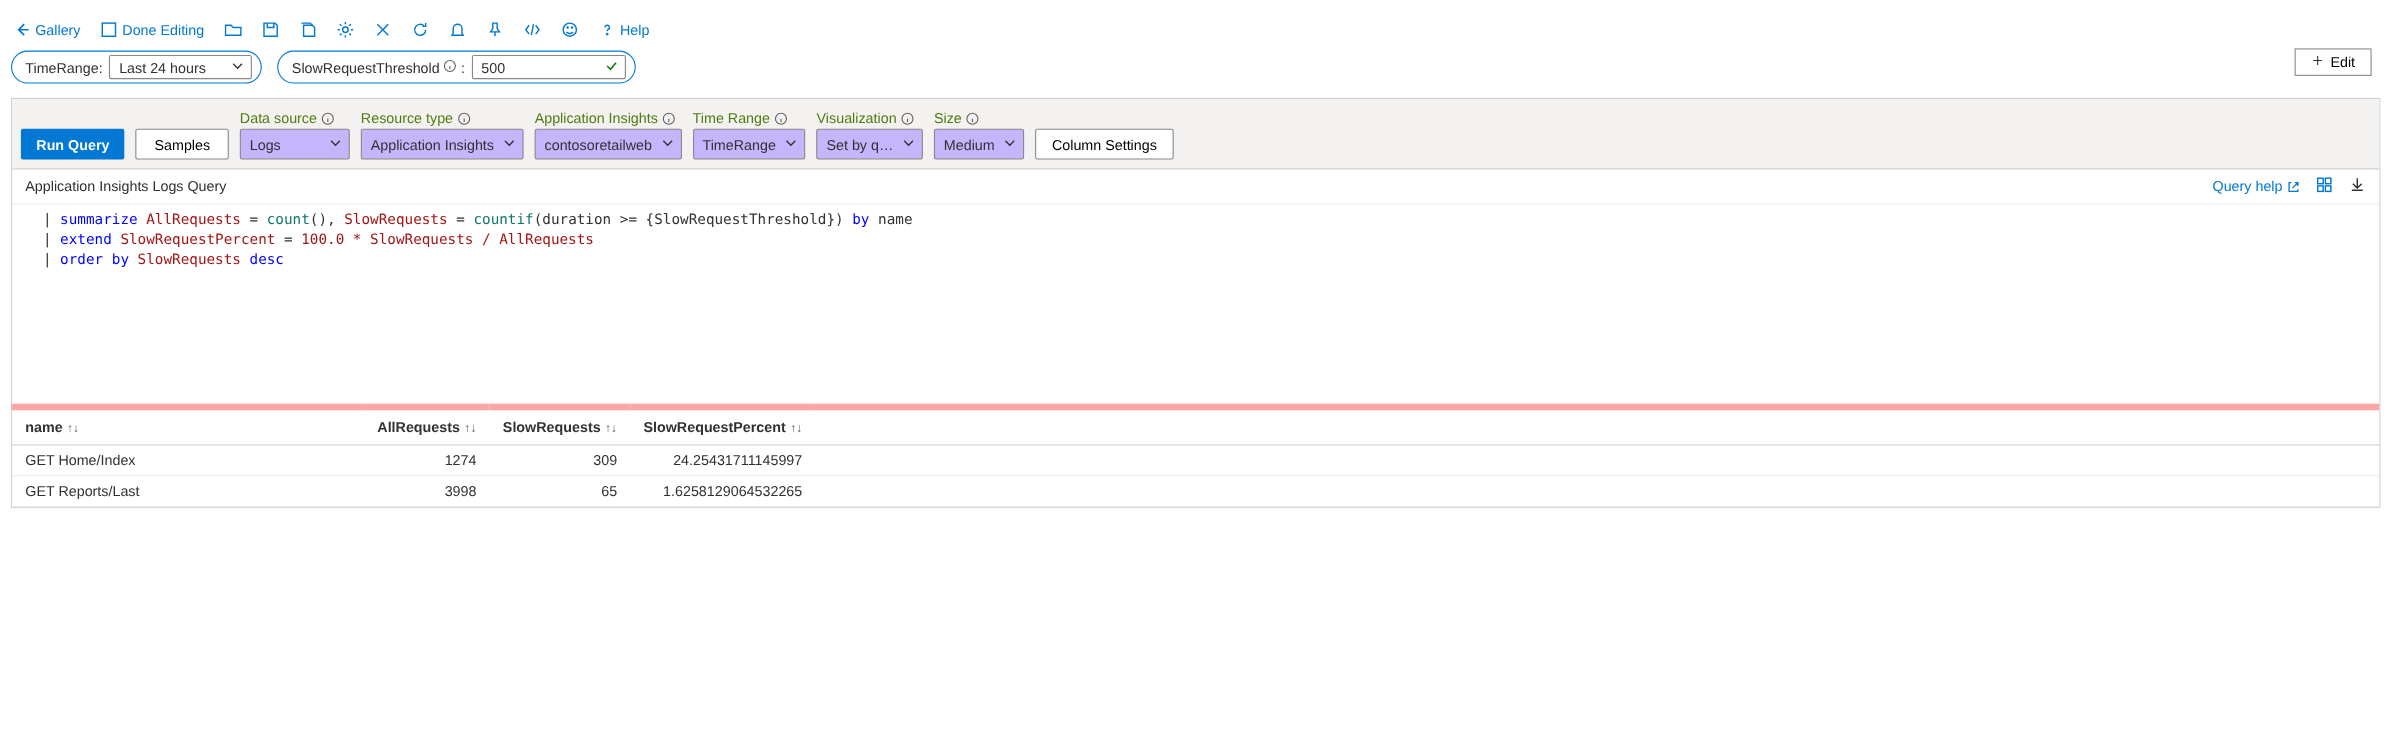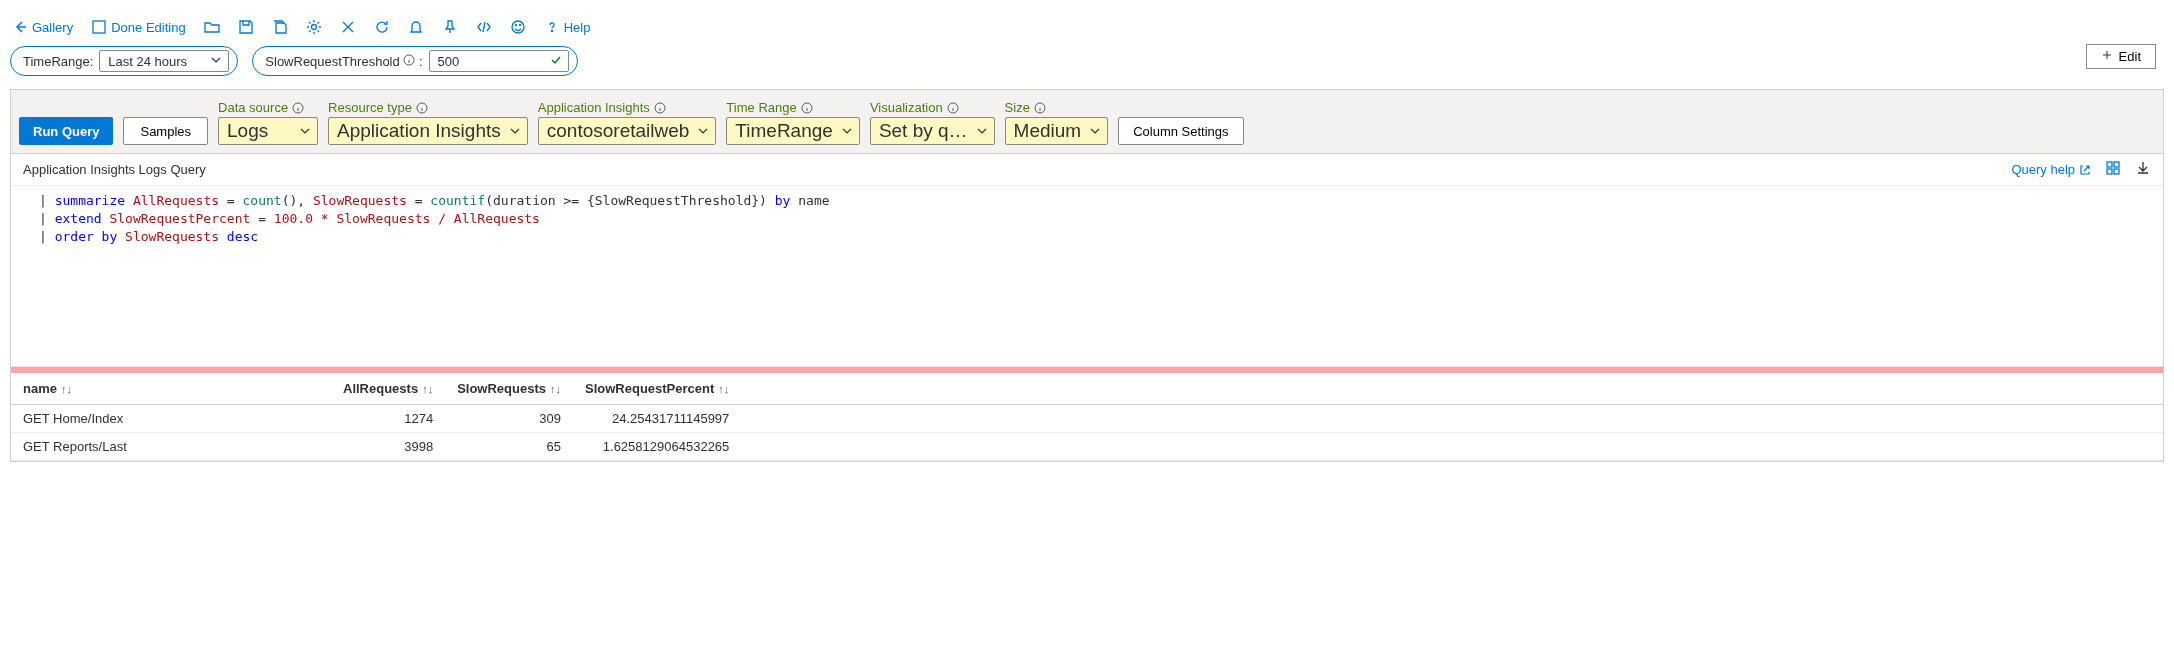--- a/index.html
+++ b/index.html
@@ -17,21 +17,21 @@
 .check-ic { position: absolute; right: 6px; color: #107c10; }
 .edit-topright { display:flex; justify-content:flex-end; padding: 6px 18px 10px 10px; margin-top:-46px;}
 .btn-outline { border: 1px solid #8a8886; background: #fff; padding: 4px 14px; font-size: 13px; display:flex; align-items:flex-start; gap:6px;}
 .main-panel { margin: 10px 10px 0 10px; border: 1px solid #d2d0ce; }
 .config-row { display: flex; align-items: flex-end; gap: 10px; padding: 10px 8px 8px 8px; background: #f3f2f1; border-bottom: 1px solid #d2d0ce; }
 .run-btn { background: #0078d4; color: #fff; border: none; padding: 5px 14px; font-size: 13px; font-weight: 600; border-radius:2px; height:28px;}
 .samples-btn { border: 1px solid #8a8886; background: #fff; padding: 4px 16px; font-size: 13px; border-radius:2px; height:28px;}
 .field-group { display: flex; flex-direction: column; gap: 2px; }
 .field-label { font-size: 13px; color: #4d7c0f; display:flex; align-items:center; gap:4px;}
 .info-ic { width: 12px; height: 12px; color: #605e5c; }
-.select-box { border: 1px solid #8a8886; background: #fef9c3; padding: 4px 26px 4px 8px; font-size: 19px; position: relative; min-width: 100px; border-radius:2px; height:28px; display:flex; align-items:center;}
+.select-box { border: 1px solid #8a8886; background: #c4b5fd; padding: 4px 26px 4px 8px; font-size: 13px; position: relative; min-width: 100px; border-radius:2px; height:28px; display:flex; align-items:center;}
 .select-box .chev { position: absolute; right: 6px; }
 .col-settings-btn { border: 1px solid #8a8886; background: #fff; padding: 4px 14px; font-size: 13px; border-radius:2px; height:28px;}
 .query-header { display: flex; justify-content: space-between; align-items: center; padding: 6px 12px; }
 .query-title { font-size: 13px; }
 .query-help-row { display: flex; align-items: center; gap: 14px; }
 .query-help-link { color: #0078d4; display:flex; align-items:center; gap:4px;}
 .code-area { font-family: Consolas, Monaco, monospace; font-size: 13px; padding: 6px 12px 120px 28px; border-top:1px solid #edebe9; border-bottom:1px solid #edebe9; line-height: 18px; position:relative;}
 .code-line { white-space: pre; }
 .kw { color: #0000ff; }
 .fn { color: #0f766e; }

